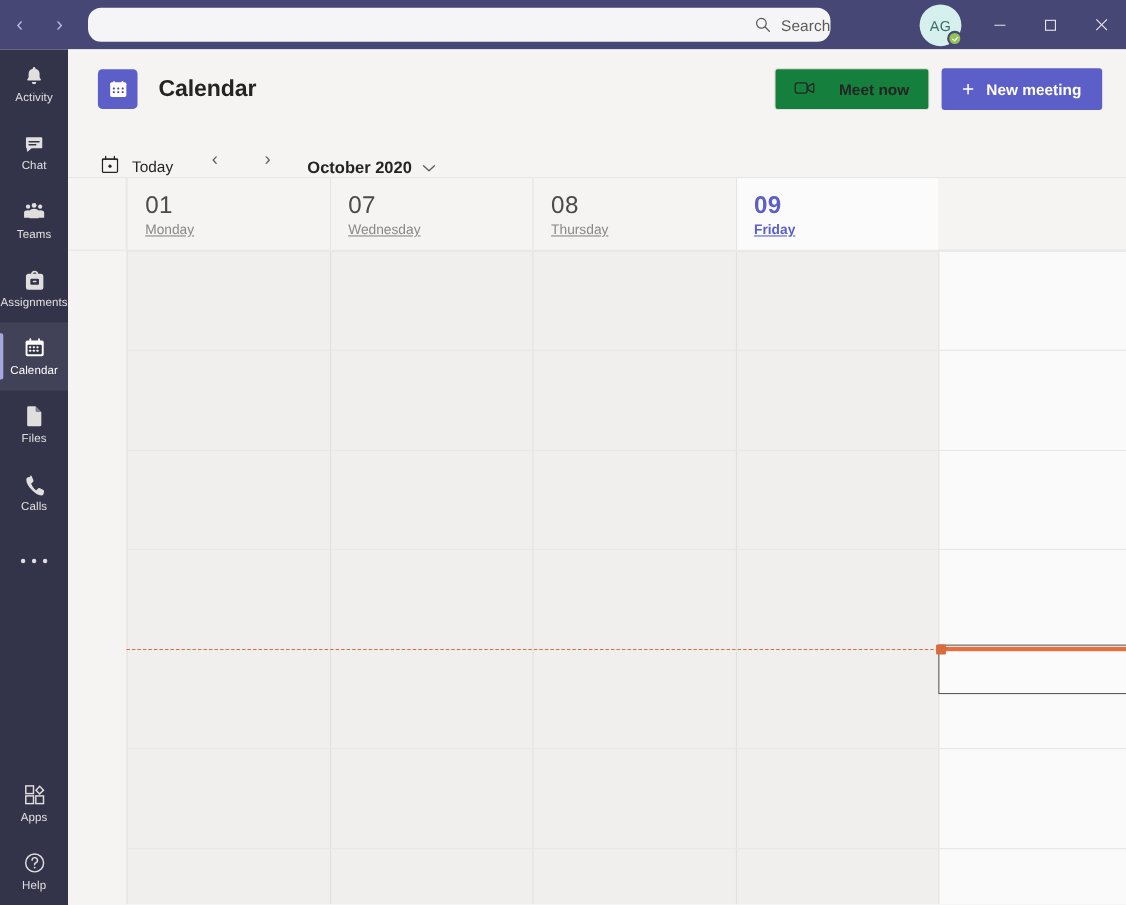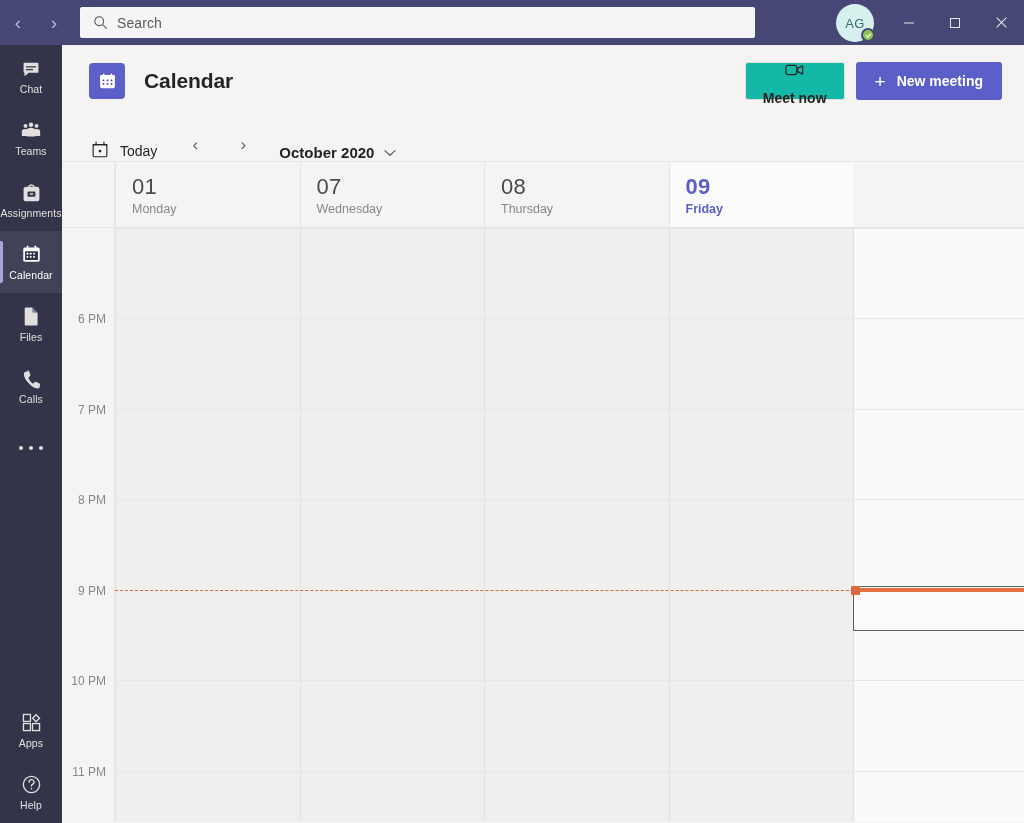--- a/index.html
+++ b/index.html
@@ -21,23 +21,24 @@
   .nav-arrow {
     width: 36px; height: 45px;
     display: flex; align-items: center; justify-content: center;
     color: #b9b8d4; font-size: 19px; font-weight: 300;
     cursor: pointer; user-select: none;
   }
   #searchbox {
     position: absolute; left: 80px; top: 7px;
     width: 675px; height: 31px;
     background: #f5f4f6;
-    border-radius: 2px;
+    border-radius: 12px;
     display: flex; align-items: center;
     padding-left: 11px;
+    justify-content: flex-end;
   }
   .search-icon-wrap {
     width: 18px; height: 18px; display:flex; align-items:center; justify-content:center;
     margin-right: 8px; flex: none;
   }
   #searchbox .search-text {
     font-size: 14px; color: #5d5b58; letter-spacing: .1px;
   }
   #avatar-wrap {
     position: absolute; left: 836px; top: 4px;
@@ -114,24 +115,24 @@
   }
   #cal-title {
     margin-left: 19px; font-size: 21px; color: #252423; font-weight: 700;
     letter-spacing: -.1px;
   }
   #header-actions {
     position: absolute; right: 22px; top: 17px;
     display: flex; align-items: center; gap: 11px;
   }
   #meet-now {
-    height: 38px; background: #14b8a6; border: 1px solid #e1dfdd;
+    height: 38px; background: #15803d; border: 1px solid #e1dfdd;
     border-radius: 3px; padding: 0 17px;
-    display: flex; align-items: center; gap: 10px;
-    font-size: 14px; color: #252423; font-weight: 600; cursor: pointer; flex-direction: column;
+    display: flex; align-items: center; gap: 22px;
+    font-size: 14px; color: #252423; font-weight: 600; cursor: pointer;
   }
   #new-meeting {
     height: 38px; background: #5b5fc7; border-radius: 3px;
     padding: 0 19px; display: flex; align-items: center; gap: 11px;
     font-size: 14px; color: #ffffff; font-weight: 700; cursor: pointer;
   }
   #new-meeting .plus { font-size: 19px; font-weight: 300; line-height: 1; }
 
   
   #cal-toolbar {
@@ -170,21 +171,21 @@
   }
   #day-header .gutter-cell { width: 53px; flex: none; border-right:1px solid #ebe9e7; }
   .day-cell {
     width: 184.5px; flex: none;
     border-left: 1px solid #e6e4e2;
     padding: 12px 0 0 16px;
   }
   .day-cell:first-of-type { border-left: 1px solid #e6e4e2; }
   .day-cell.today { background: #fbfbfb; }
   .day-num { font-size: 22px; color: #4b4a48; font-weight: 400; line-height: 26px; letter-spacing:.3px;}
-  .day-name { font-size: 12.5px; color: #8a8886; margin-top: 2px; }
+  .day-name { font-size: 12.5px; color: #8a8886; margin-top: 2px; text-decoration: underline; }
   .day-cell.today .day-num { color: #5b5fc7; font-weight: 700; }
   .day-cell.today .day-name { color: #5b5fc7; font-weight: 700; }
 
   
   #grid-scroll {
     position: relative; width: 962px; height: 594px; overflow: hidden;
     background: #f5f4f3;
   }
   #grid-inner { position: relative; width: 962px; height: 594px; }
   #time-gutter {
@@ -267,20 +268,28 @@
       <svg width="13" height="13" viewBox="0 0 12 12">
           <line x1="1.5" y1="1.5" x2="10.5" y2="10.5" stroke="#e6e6e6" stroke-width="1"></line>
           <line x1="10.5" y1="1.5" x2="1.5" y2="10.5" stroke="#e6e6e6" stroke-width="1"></line>
         </svg>
     </div>
   </div>
 </div>
 
 <div id="rail">
 
+  <div class="rail-item">
+    <span class="rail-icon">
+      <svg width="20" height="20" viewBox="0 0 24 24" fill="currentColor">
+          <path d="M12 2.2a1.4 1.4 0 0 1 1.4 1.4v.6a6 6 0 0 1 4.6 5.8v3.4l1.4 2.4a.8.8 0 0 1-.7 1.2H5.3a.8.8 0 0 1-.7-1.2L6 13.4V10a6 6 0 0 1 4.6-5.8v-.6A1.4 1.4 0 0 1 12 2.2zM9.6 18.6h4.8a2.4 2.4 0 0 1-4.8 0z"></path>
+        </svg>
+    </span>
+    <span class="rail-label">Activity</span>
+  </div>
 
   <div class="rail-item">
     <span class="rail-icon">
       <svg width="20" height="20" viewBox="0 0 24 24" fill="currentColor">
           <path d="M4 4.6h16a.9.9 0 0 1 .9.9v10.2a.9.9 0 0 1-.9.9H9.3L5.1 20a.6.6 0 0 1-1-.5v-2.9H4a.9.9 0 0 1-.9-.9V5.5A.9.9 0 0 1 4 4.6zm2.6 4a.8.8 0 0 0 0 1.6h10.8a.8.8 0 0 0 0-1.6zm0 3.4a.8.8 0 0 0 0 1.6h7.2a.8.8 0 0 0 0-1.6z"></path>
         </svg>
     </span>
     <span class="rail-label">Chat</span>
   </div>
 
@@ -476,25 +485,17 @@
       <div class="hour-line" style="top:362px;"></div>
       <div class="hour-line" style="top:452px;"></div>
       <div class="hour-line" style="top:543px;"></div>
 
       <div id="event-box" style="left:791px; top:358px; width:233px; height:45px;"></div>
 
       <div id="now-line" style="top:362px;"></div>
       <div id="now-bar" style="left:795px; top:360px; width:229px;"></div>
       <div id="now-dot" style="left:789px; top:358px;"></div>
 
-      <div id="time-gutter">
-        <div class="time-label" style="top:84px;">6 PM</div>
-        <div class="time-label" style="top:175px;">7 PM</div>
-        <div class="time-label" style="top:265px;">8 PM</div>
-        <div class="time-label" style="top:356px;">9 PM</div>
-        <div class="time-label" style="top:446px;">10 PM</div>
-        <div class="time-label" style="top:537px;">11 PM</div>
-      </div>
 
     </div>
   </div>
 
 </div>
 
 </body></html>

